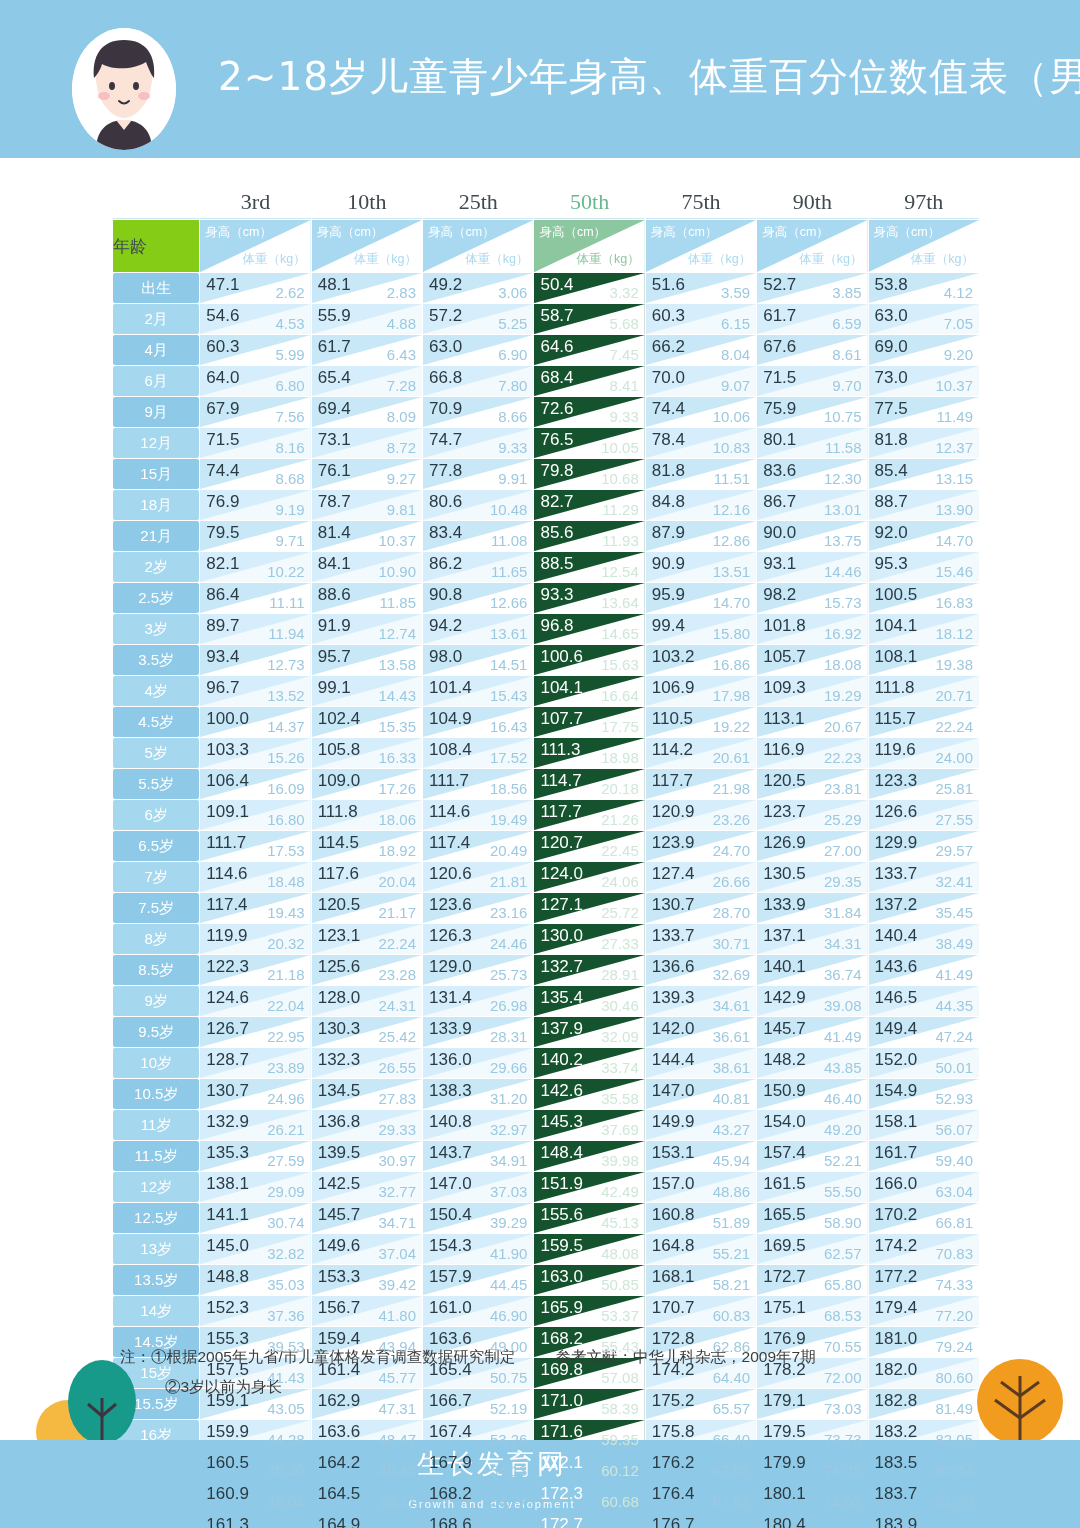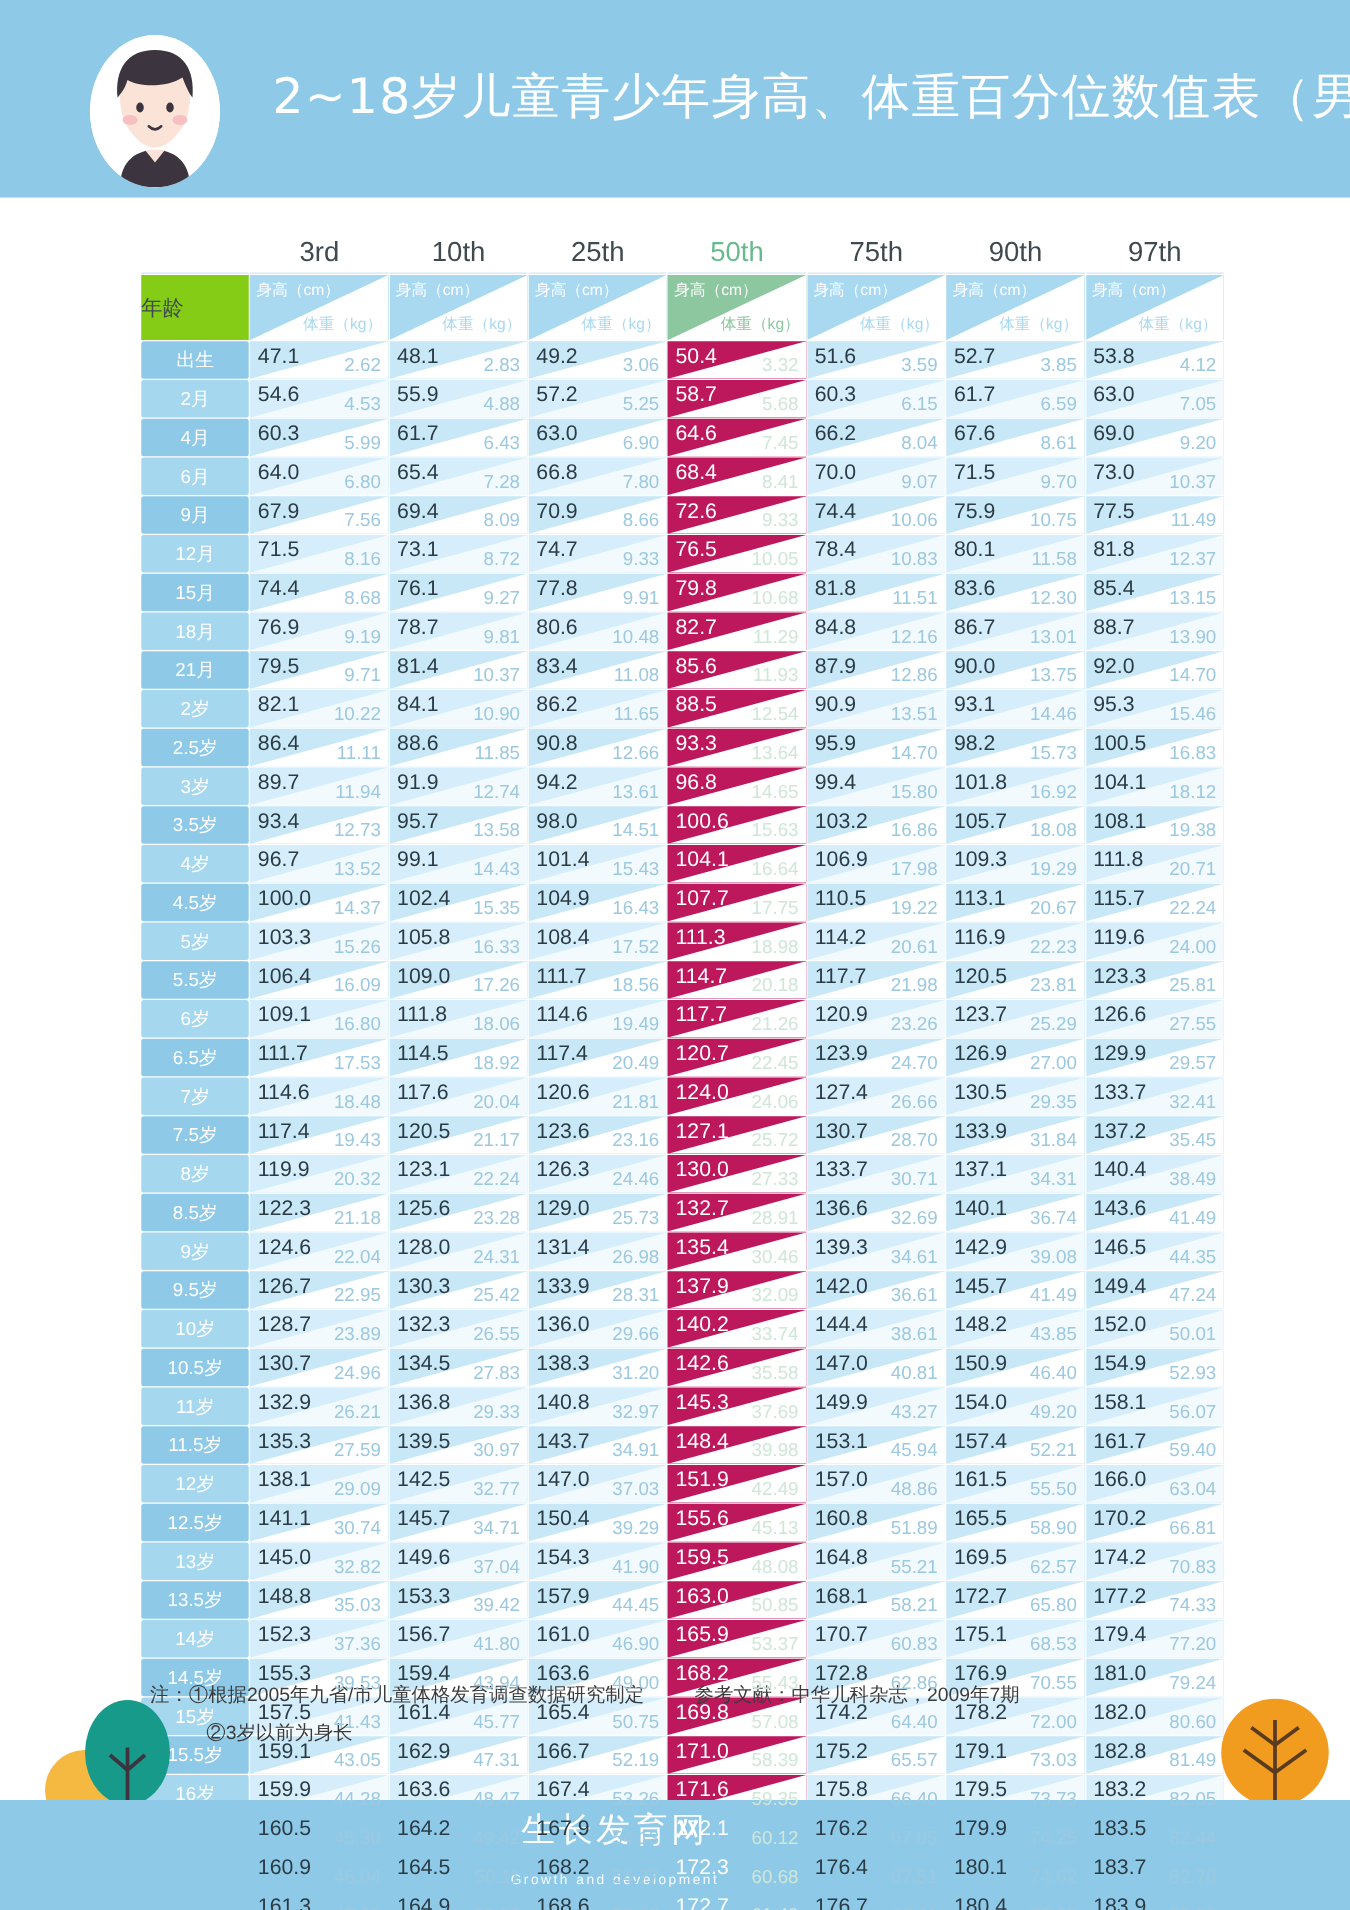--- a/index.html
+++ b/index.html
@@ -72,20 +72,21 @@
   col.c-p { width: 110px; }
 
   
   .ph {
     height: 34px;
     text-align: center;
     font-size: 22px;
     color: #3f4a4f;
     background: #ffffff;
     border-bottom: 1px solid #cfe6f3;
+    font-family: Liberation Serif, serif;
   }
   .ph.green { color: #69b98e; }
   .ph.corner { background: #ffffff; border-bottom: 1px solid #cfe6f3;}
 
   
   .sub {
     height: 52px;
     position: relative;
     background: #a9d9f0;
     overflow: hidden;
@@ -134,21 +135,21 @@
   }
   .agecell.alt { background: #a5d8ee; }
 
   .cell {
     height: 30px;
     position: relative;
     background: #c8e7f7;
     overflow: hidden;
   }
   .cell.alt { background: #d6eefb; }
-  .cell.green { background: #be185d; }
+  .cell.green { background: #14532d; }
   .cell .wedge {
     position: absolute;
     left: 0; top: 0;
     width: 100%; height: 100%;
     background: #ffffff;
     clip-path: polygon(100% 0, 100% 100%, 0 100%);
   }
   .cell.alt .wedge { background: #f2fafe; }
   .cell .h {
     position: absolute;

